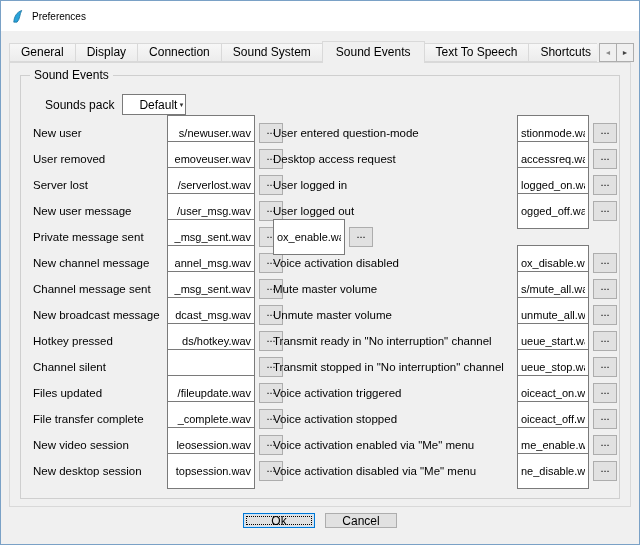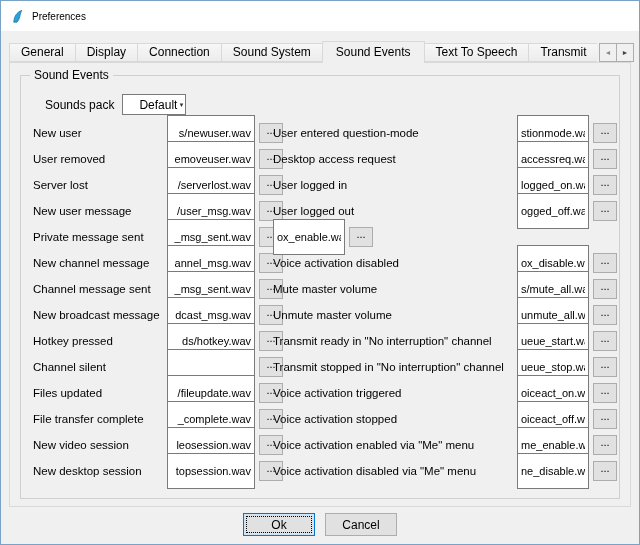--- a/index.html
+++ b/index.html
@@ -124,21 +124,21 @@
     border: 1px solid #adadad;
     background: #e1e1e1;
     font-family: inherit; font-size: 11px; line-height: 1;
     padding: 0 0 5px 0;
   }
   .dlg-buttons {
     position: absolute; left: 0; top: 512px; width: 100%;
     display: flex; justify-content: center; gap: 10px;
   }
   .btn {
-    width: 72px; height: 23px;
+    width: 72px; height: 15px;
     border: 1px solid #adadad;
     background: #e1e1e1;
     font-family: inherit; font-size: 12px;
     position: relative;
   }
   .btn.default { border-color: #0078d7; box-shadow: inset 0 0 0 1px #cde4f7; }
   .btn.default::after {
     content: "";
     position: absolute; left: 2px; top: 2px; right: 2px; bottom: 2px;
     border: 1px dotted #000;
@@ -159,21 +159,21 @@
     <span class="title">Preferences</span>
   </div>
 
   <div class="tabs" id="tabs">
       <div class="tab">General</div>
       <div class="tab">Display</div>
       <div class="tab">Connection</div>
       <div class="tab">Sound System</div>
       <div class="tab active">Sound Events</div>
       <div class="tab">Text To Speech</div>
-      <div class="tab">Transmit</div>
+      <div class="tab">Shortcuts</div>
     </div>
 
   <div class="tab-scroll">
     <button class="scroll-btn left">◄</button>
     <button class="scroll-btn right">►</button>
   </div>
 
   <div class="pane">
     <div class="groupbox">
       <span class="legend">Sound Events</span>

